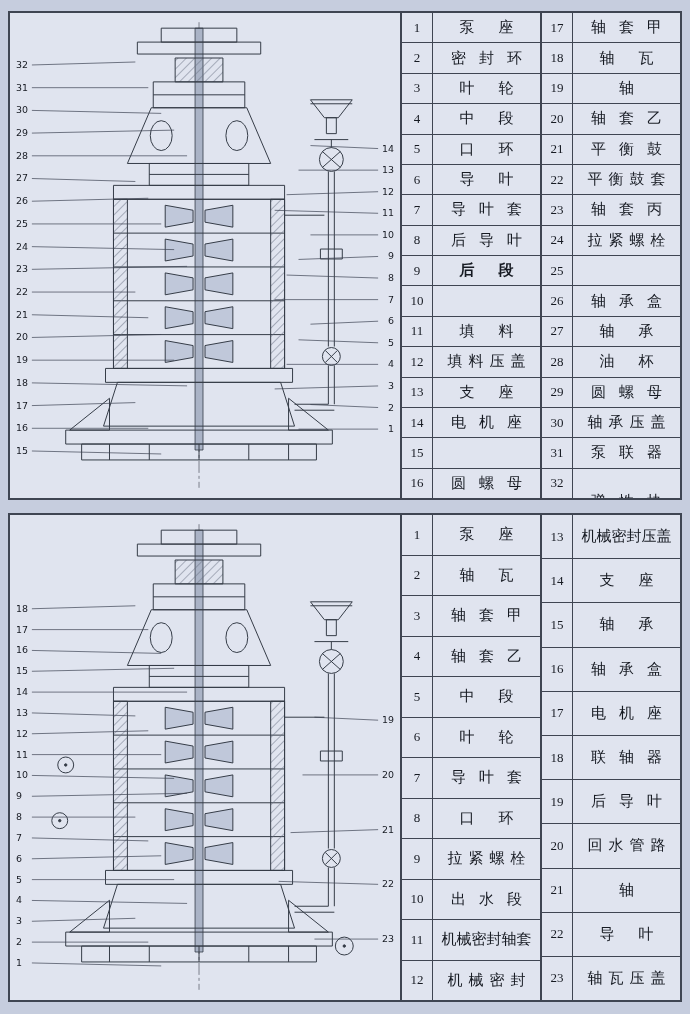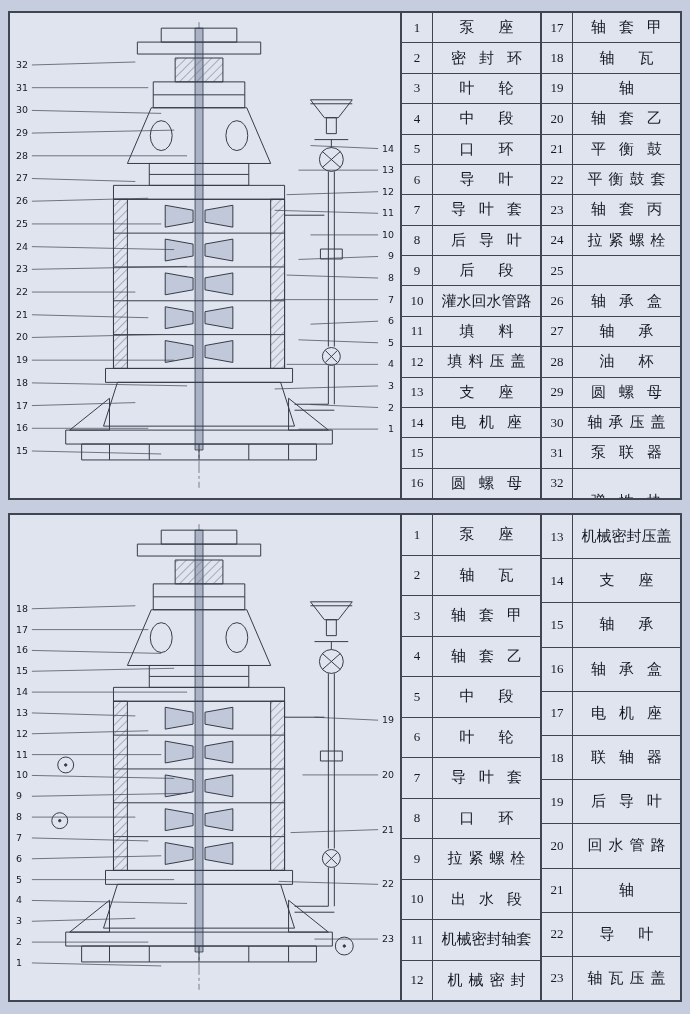--- a/index.html
+++ b/index.html
@@ -240,28 +240,25 @@
           </div>
           <div class="prow">
             <div class="pno">8</div>
             <div class="pname">
               <span style="letter-spacing: 13px; padding-left: 13px;">后导叶</span>
             </div>
           </div>
           <div class="prow">
             <div class="pno">9</div>
             <div class="pname">
-              <span style="letter-spacing: 24px; padding-left: 24px;">后段</span>
+              <span style="letter-spacing: 24px; padding-left: 24px; font-weight: bold;">后段</span>
             </div>
           </div>
           <div class="prow">
             <div class="pno">10</div>
-            <div class="pname">
-              <span>灌水回水管路</span>
-            </div>
           </div>
           <div class="prow">
             <div class="pno">11</div>
             <div class="pname">
               <span style="letter-spacing: 24px; padding-left: 24px;">填料</span>
             </div>
           </div>
           <div class="prow">
             <div class="pno">12</div>
             <div class="pname">

